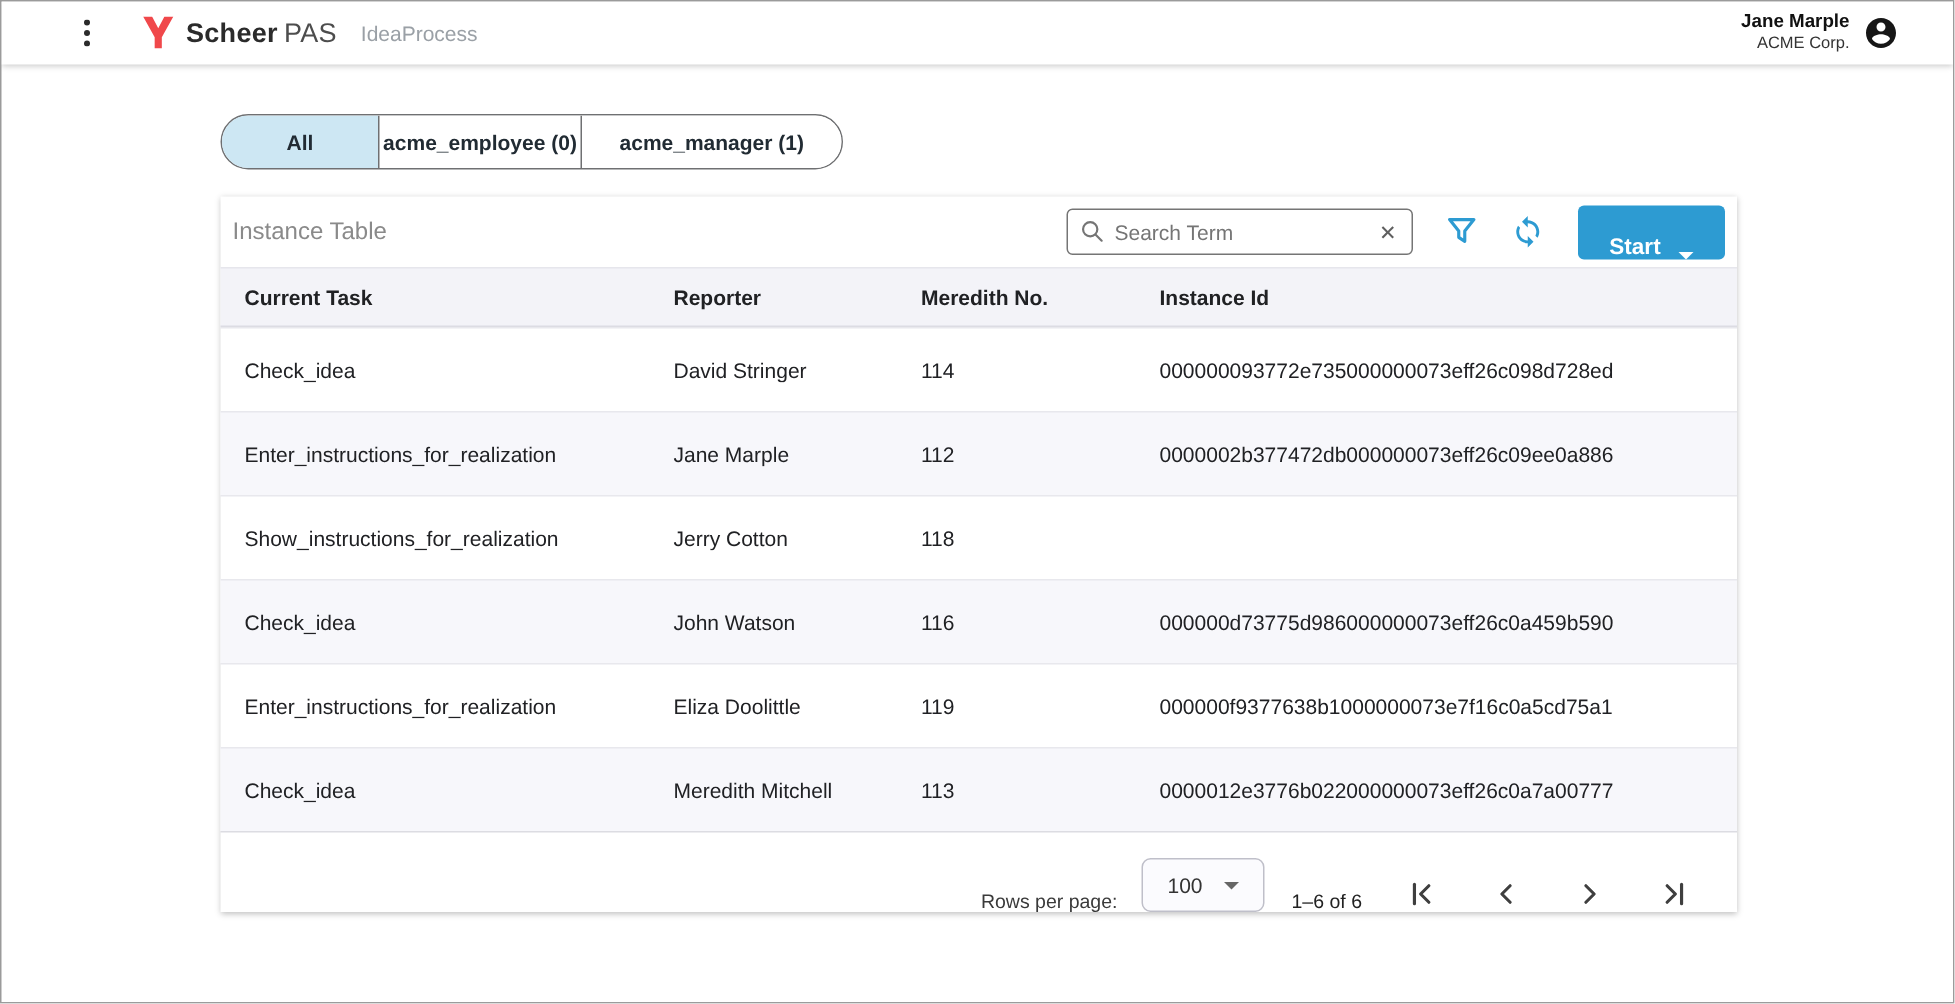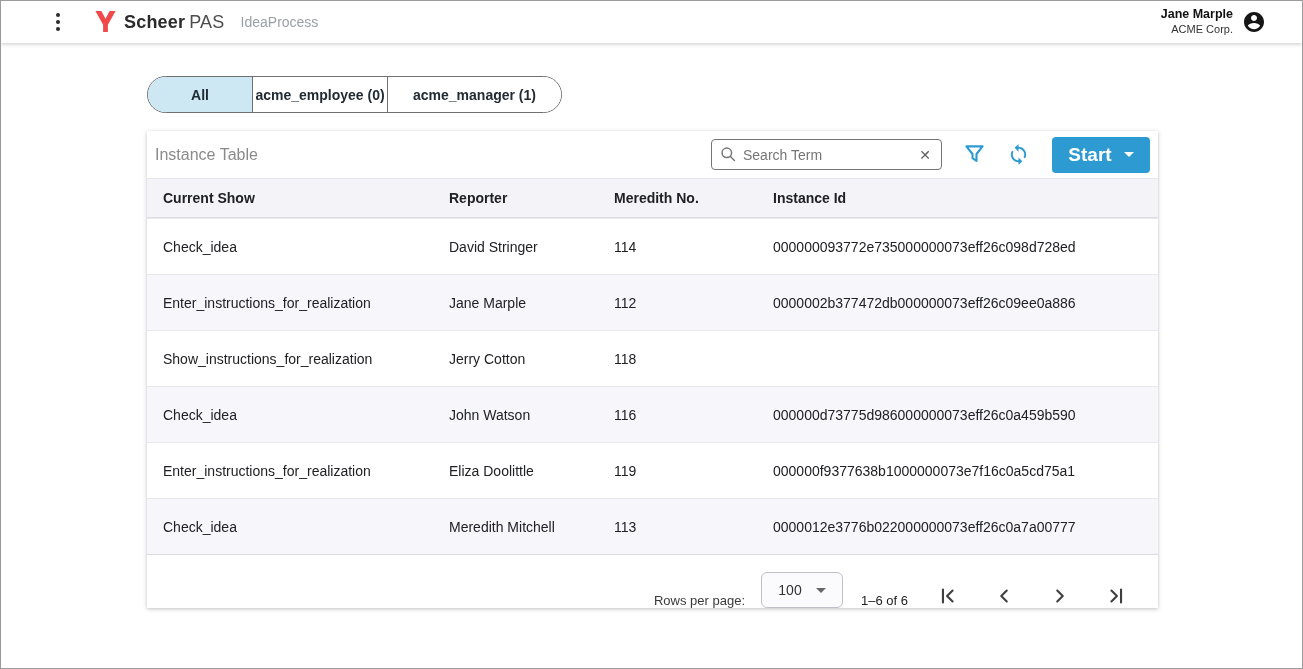--- a/index.html
+++ b/index.html
@@ -61,22 +61,22 @@
   }
   .searchbox input {
     flex:1; border:none; outline:none; font-size:14px; color:#333; margin-left:6px; min-width:0;
     font-family:"Liberation Sans", sans-serif; background:transparent;
   }
   .searchbox input::placeholder { color:#757575; }
   .clear-btn { font-size:14px; color:#5f5f5f; cursor:pointer; padding:0 2px; line-height:1; }
   .icon-btn { margin-left:22px; display:flex; align-items:center; cursor:pointer; color:var(--accent,#2d9bd2); }
   .start-btn {
     margin-left:22px; width:98px; height:36px; background:var(--accent,#2d9bd2);
-    border:none; border-radius:4px; color:#fff; font-size:19px; font-weight:700;
-    display:flex; align-items:center; justify-content:center; cursor:pointer;
+    border:none; border-radius:4px; color:#fff; font-size:15px; font-weight:700;
+    display:flex; align-items:flex-end; justify-content:center; cursor:pointer;
     font-family:"Liberation Sans", sans-serif;
   }
   .start-caret { width:0; height:0; border-left:5px solid transparent; border-right:5px solid transparent;
     border-top:5px solid #fff; margin-left:12px; }
 
   .grid { display:grid; grid-template-columns:286px 165px 159px 1fr; padding-left:16px; align-items:center; }
   .thead { height:40px; background:#f3f3f8; border-top:1px solid #e6e6ec; border-bottom:1px solid #dcdce3; }
   .thead .th { font-size:14px; font-weight:700; color:#202124; }
   .t-row { height:56px; border-top:1px solid #e8e8ed; cursor:pointer; }
   .t-row:first-of-type { border-top:none; }
@@ -178,21 +178,21 @@
         </svg>
       </div>
 
       <button class="start-btn">
         <span>Start</span>
         <span class="start-caret"></span>
       </button>
     </div>
 
     <div class="grid thead">
-      <div class="th">Current Show</div>
+      <div class="th">Current Task</div>
       <div class="th">Reporter</div>
       <div class="th">Meredith No.</div>
       <div class="th">Instance Id</div>
     </div>
 
     <div class="grid t-row">
       <div class="td">Check_idea</div>
       <div class="td">David Stringer</div>
       <div class="td">114</div>
       <div class="td">000000093772e735000000073eff26c098d728ed</div>

